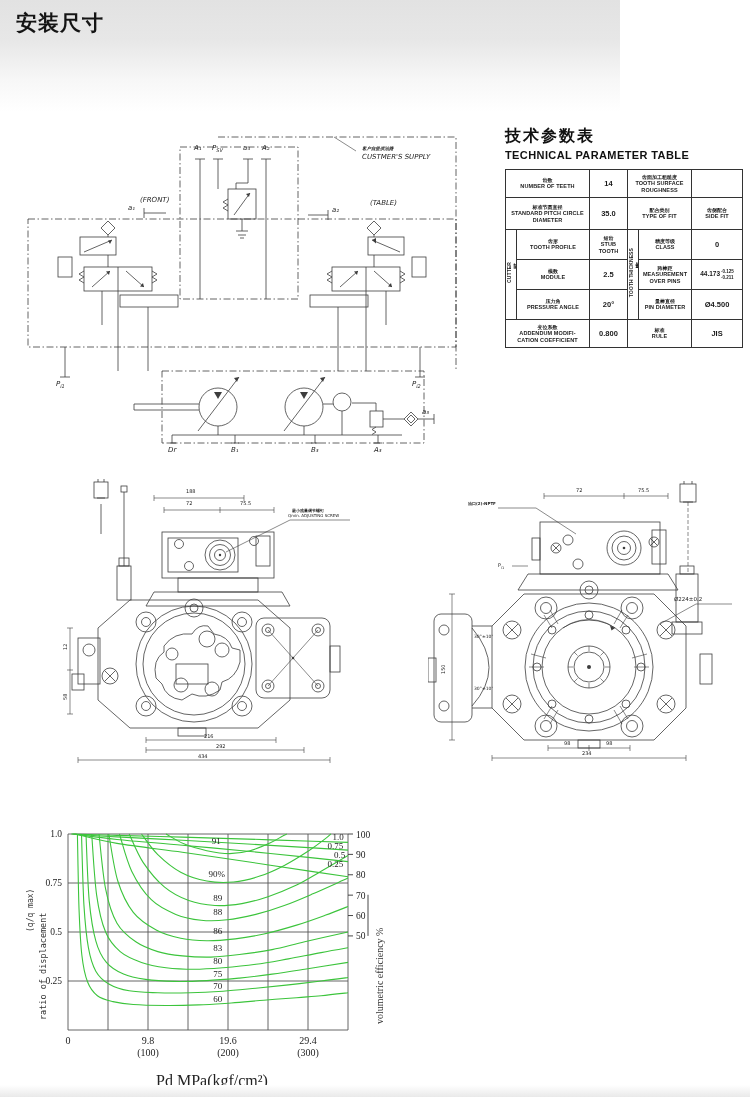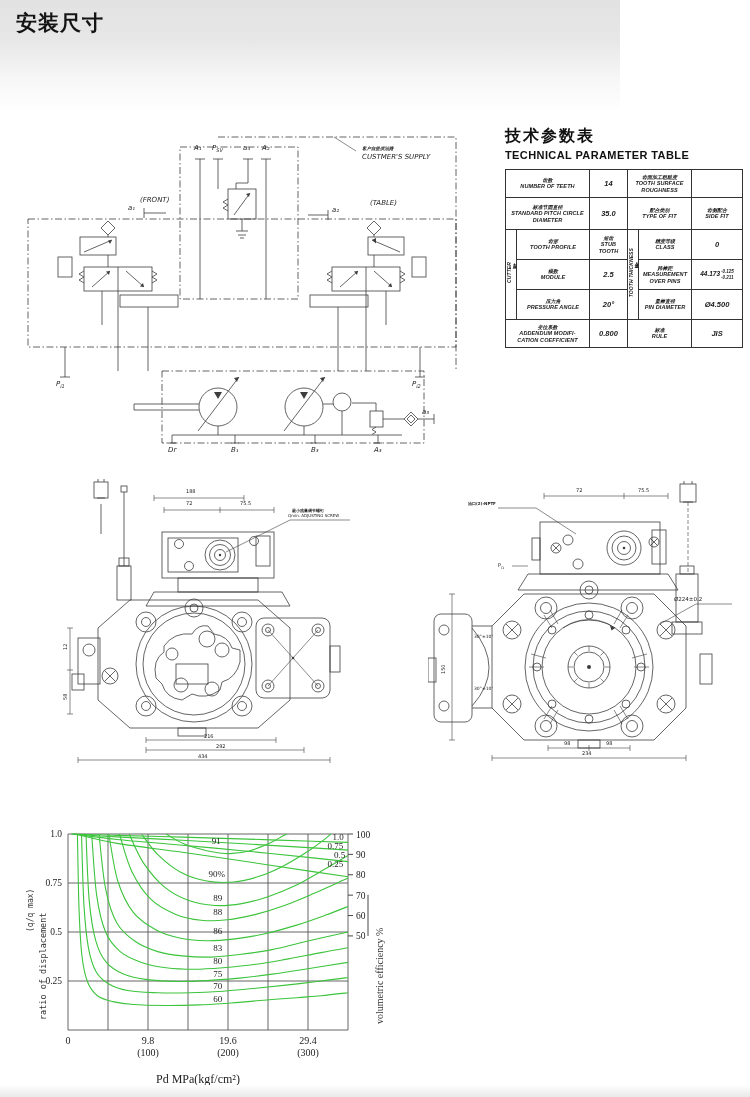--- a/index.html
+++ b/index.html
@@ -17,34 +17,34 @@
   .fillk{fill:#3d3d3d;stroke:none;}
   .lbl{position:absolute;font-family:"DejaVu Sans",sans-serif;font-size:7px;color:#222;white-space:nowrap;line-height:1;}
   .lbl sub{font-size:5px;}
   .tiny{font-size:4.5px;font-weight:700;}
   .dim{font-family:"DejaVu Sans",sans-serif;font-size:5px;color:#222;}
   .rot{transform:rotate(-90deg);transform-origin:left top;}
   
   .ptable-wrap{position:absolute;left:505px;top:126px;width:240px;}
   .pt-zh{font-size:16px;font-weight:700;letter-spacing:2px;color:#111;margin:0;}
   .pt-en{font-size:11px;font-weight:700;letter-spacing:0.4px;color:#111;margin:2px 0 8px 0;}
-  table.param{border-collapse:collapse;width:237px;table-layout:fixed;font-style:italic;}
+  table.param{border-collapse:collapse;width:237px;table-layout:fixed;}
   table.param td{border:1px solid #333;text-align:center;vertical-align:middle;padding:1px 1px;overflow:hidden;}
   .zh{display:block;font-size:5px;font-weight:700;line-height:1.2;}
   .en{display:block;font-size:5.5px;font-weight:600;line-height:1.15;letter-spacing:0.1px;}
   .val{font-size:7.5px;font-weight:600;}
   .vw{writing-mode:vertical-lr;transform:rotate(180deg);display:inline-block;line-height:1.3;}
   .vw .zh,.vw .en{display:block;font-size:5px;}
   .tol{display:inline-flex;flex-direction:column;font-size:4.5px;line-height:1.15;text-align:left;
        vertical-align:middle;margin-left:1px;font-weight:600;}
   
   .chart{position:absolute;left:18px;top:824px;width:372px;height:276px;}
   .vlab{position:absolute;font-family:"DejaVu Sans Mono",monospace;font-size:8.5px;color:#333;white-space:nowrap;}
   .serif{font-family:"Liberation Serif",serif;}
-  .xtitle{position:absolute;font-family:"Liberation Serif",serif;font-size:12px;color:#222;white-space:nowrap;}
+  .xtitle{position:absolute;font-family:"Liberation Serif",serif;font-size:16px;color:#222;white-space:nowrap;}
 </style>
 </head>
 <body>
 
 <div class="page">
 
   <div class="hdr">
     <h1>安装尺寸</h1>
   </div>
 

